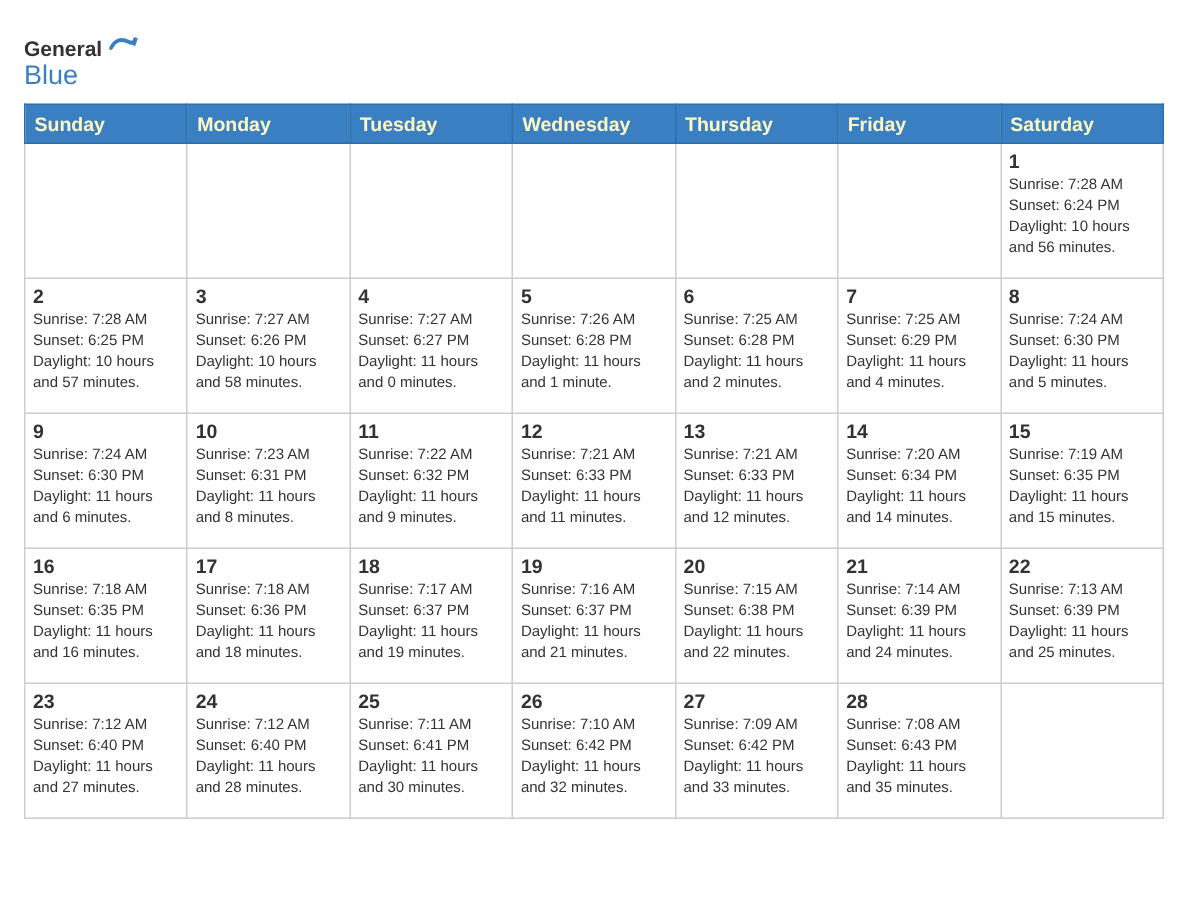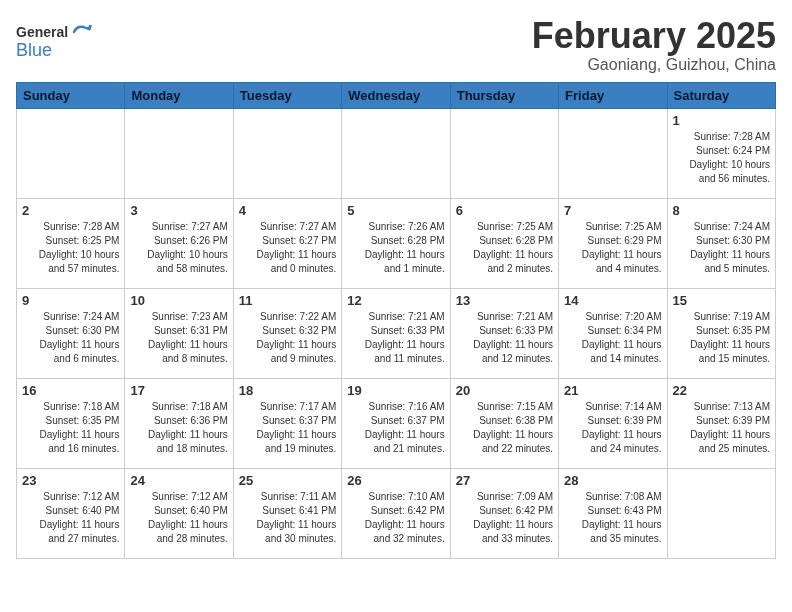--- a/index.html
+++ b/index.html
@@ -49,21 +49,21 @@
       font-size: 16px;
       color: #555;
     }
     table {
       width: 100%;
       border-collapse: collapse;
       table-layout: fixed;
     }
     .day-header {
       background-color: #3a7fc1;
-      color: #0f172a;
+      color: #fef9c3;
       text-align: left;
       padding: 5px 6px;
       font-size: 13px;
       font-weight: bold;
       border: 1px solid #2a6fa8;
     }
     td {
       border: 1px solid #ccc;
       vertical-align: top;
       padding: 4px 5px;
@@ -78,21 +78,20 @@
     .day-number {
       font-size: 13px;
       font-weight: bold;
       color: #333;
       margin-bottom: 2px;
     }
     .day-info {
       font-size: 10px;
       color: #333;
       line-height: 1.4;
-      text-align: right;
     }
     tr:nth-child(odd) td:not(.day-header-cell) {
       background: #fff;
     }
   </style>
 </head>
 <body>
 
 <div class="header-section">
   <div class="logo">
@@ -100,24 +99,20 @@
       <div style="display:flex;align-items:center;">
         <span class="logo-text-general">General</span>
         <svg class="logo-icon" viewBox="0 0 24 24" fill="none">
           <path d="M4 12 Q8 4 16 8 Q20 10 20 6" stroke="#3a7fc1" stroke-width="2.5" fill="none" stroke-linecap="round"></path>
           <path d="M16 8 L22 5 L20 11 Z" fill="#3a7fc1"></path>
         </svg>
       </div>
       <span class="logo-text-blue" style="margin-top:-4px;">Blue</span>
     </div>
   </div>
-  <div class="title-block">
-    <div class="month-title">February 2025</div>
-    <div class="location-title">Gaoniang, Guizhou, China</div>
-  </div>
 </div>
 
 <table>
   <thead>
     <tr>
     <th class="day-header">Sunday</th>
         <th class="day-header">Monday</th>
         <th class="day-header">Tuesday</th>
         <th class="day-header">Wednesday</th>
         <th class="day-header">Thursday</th>

